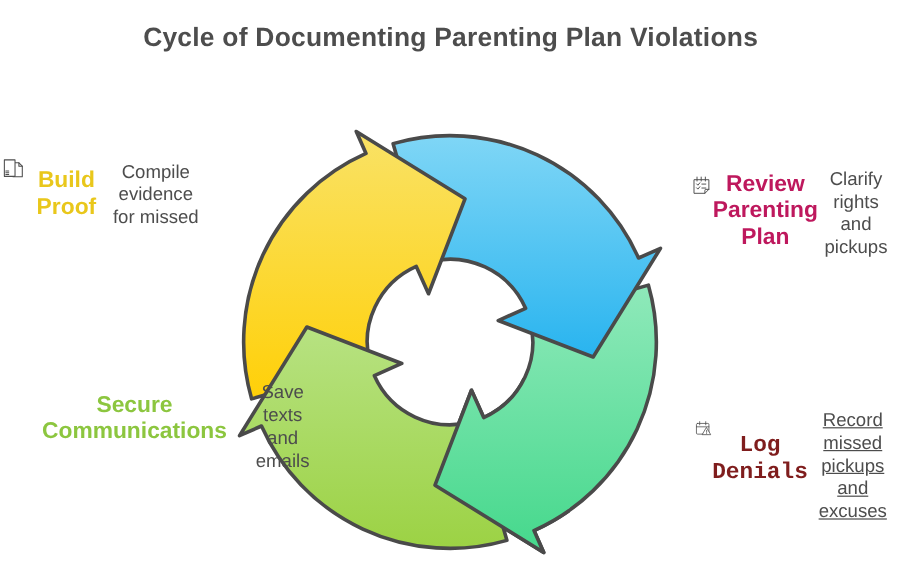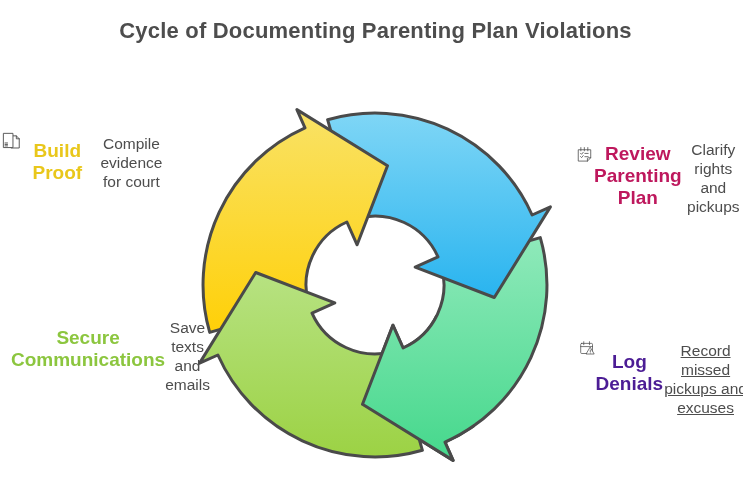--- a/index.html
+++ b/index.html
@@ -14,31 +14,31 @@
   .item{position:absolute;display:flex;flex-direction:row;align-items:center;text-align:center;}
   .item .icon{width:52px;height:52px;}
   .item .label{font-weight:bold;font-size:19px;line-height:22px;margin-top:12px;width:170px;}
   .item .desc{font-size:15.5px;line-height:19px;color:#4D4D4D;margin-top:13px;}
 
   #item-build{left:0px;top:121px;width:170px;}
   #item-build .desc{max-width:132px;}
   #item-review{left:575px;top:126px;width:170px;}
   #item-review .label{margin-top:10px;}
   #item-review .desc{max-width:132px;margin-top:14px;}
-  #item-secure{left:11px;top:290px;width:170px;}
+  #item-secure{left:11px;top:290px;width:170px;gap:24px;}
   #item-secure .label{margin-top:14px;}
   #item-secure .desc{max-width:118px;margin-top:28px;}
   #item-log{left:578px;top:313px;width:170px;}
   #item-log .label{margin-top:15px;}
   #item-log .desc{max-width:145px;margin-top:28px;text-decoration:underline;}
 
   .c-yellow{color:#E9C71B;}
   .c-blue{color:#be185d;}
   .c-lime{color:#8CC63F;}
-  .c-mint{color:#4c1d95;}
+  .c-mint{color:#7f1d1d;font-family:Liberation Mono, monospace;}
 
   .icon svg{stroke:#4D4D4D;stroke-width:2.2;fill:none;stroke-linecap:round;stroke-linejoin:round;}
   .icon .fillbg{fill:#ffffff;}
   .icon .dot{fill:#4D4D4D;stroke:none;}
 
   #cycle{position:absolute;left:175px;top:85px;width:400px;height:400px;}
   #cycle path{stroke:#4A4A4A;stroke-width:3;stroke-linejoin:round;}
 </style>
 </head>
 <body>
@@ -80,21 +80,21 @@
   <div class="item" id="item-build">
     <div class="icon">
       <svg viewBox="0 0 52 52">
         <path class="fillbg" d="M27 14 h12 l7 7 v22 h-19 z"></path>
         <path d="M39 14 v7 h7"></path>
         <rect class="fillbg" x="9" y="8" width="22" height="34"></rect>
         <path d="M12 31 h6 M12 34.5 h6 M12 38 h6"></path>
       </svg>
     </div>
     <div class="label c-yellow">Build Proof</div>
-    <div class="desc">Compile evidence for court</div>
+    <div class="desc">Compile evidence for missed</div>
   </div>
 
   <div class="item" id="item-review">
     <div class="icon">
       <svg viewBox="0 0 52 52">
         <path class="fillbg" d="M10 13 h33 v22 l-9 9 h-24 z"></path>
         <path d="M43 35 h-7 q-2 0 -2 2 v7"></path>
         <path d="M16 7 v9 M25.5 7 v9 M35 7 v9"></path>
         <path d="M15 22.5 l3 3 l4.5 -5.5 M27 23 h9"></path>
         <path d="M15 31.5 l3 3 l4.5 -5.5 M27 32 h9"></path>

